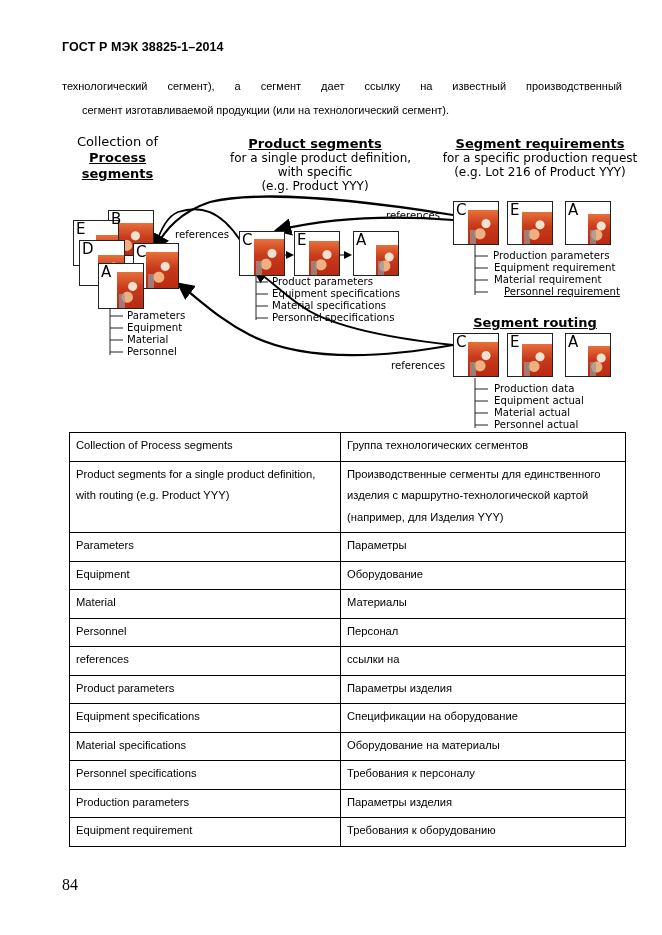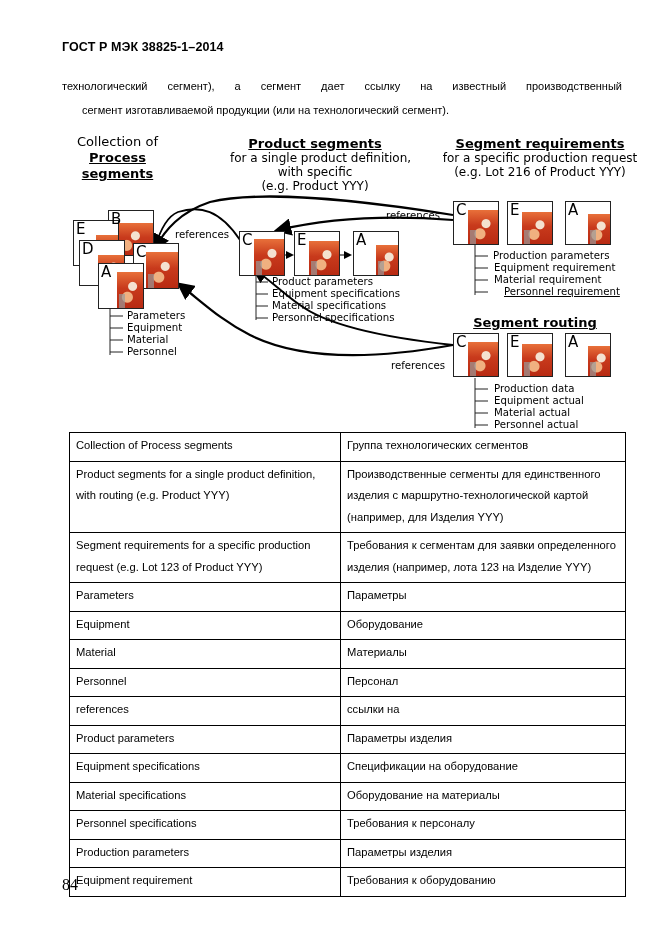--- a/index.html
+++ b/index.html
@@ -192,24 +192,20 @@
   <tbody id="tbody">
       <tr>
         <td class="c1">Collection of Process segments</td>
         <td class="c2">Группа технологических сегментов</td>
       </tr>
       <tr>
         <td class="c1">Product segments for a single product definition, with routing (e.g. Product YYY)</td>
         <td class="c2">Производственные сегменты для единственного изделия с маршрутно-технологической картой (например, для Изделия YYY)</td>
       </tr>
       <tr>
-        <td class="c1">Segment requirements for a specific production request (e.g. Lot 123 of Product YYY)</td>
-        <td class="c2">Требования к сегментам для заявки определенного изделия (например, лота 123 на Изделие YYY)</td>
-      </tr>
-      <tr>
         <td class="c1">Parameters</td>
         <td class="c2">Параметры</td>
       </tr>
       <tr>
         <td class="c1">Equipment</td>
         <td class="c2">Оборудование</td>
       </tr>
       <tr>
         <td class="c1">Material</td>
         <td class="c2">Материалы</td>

